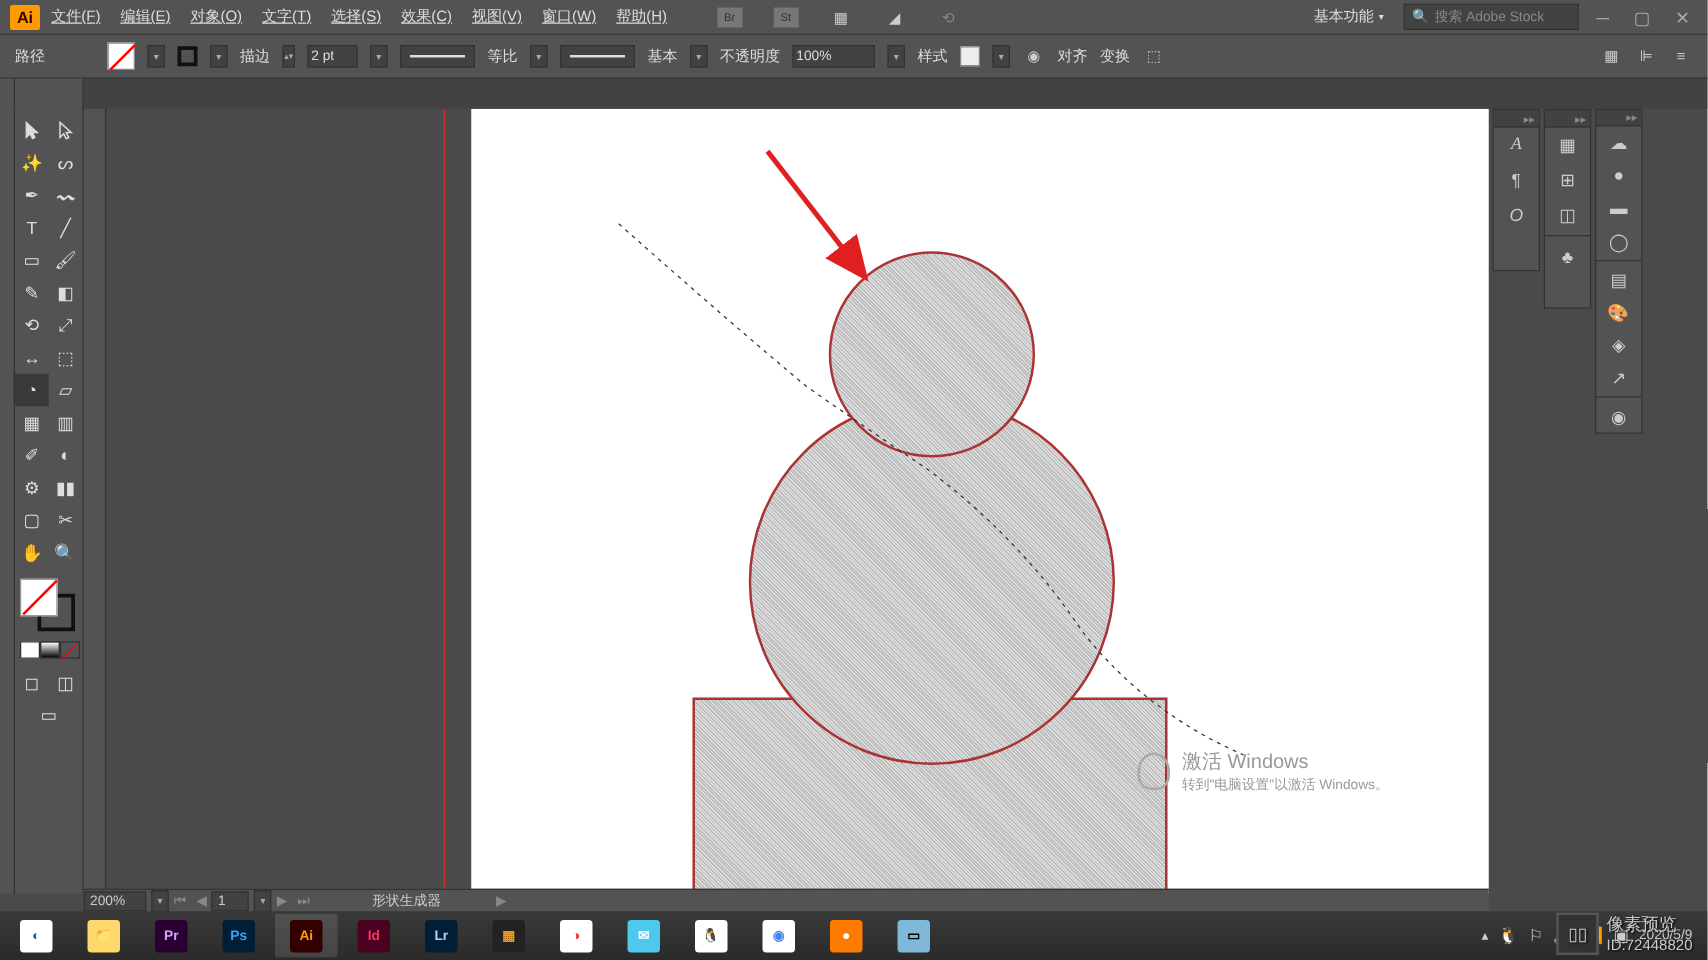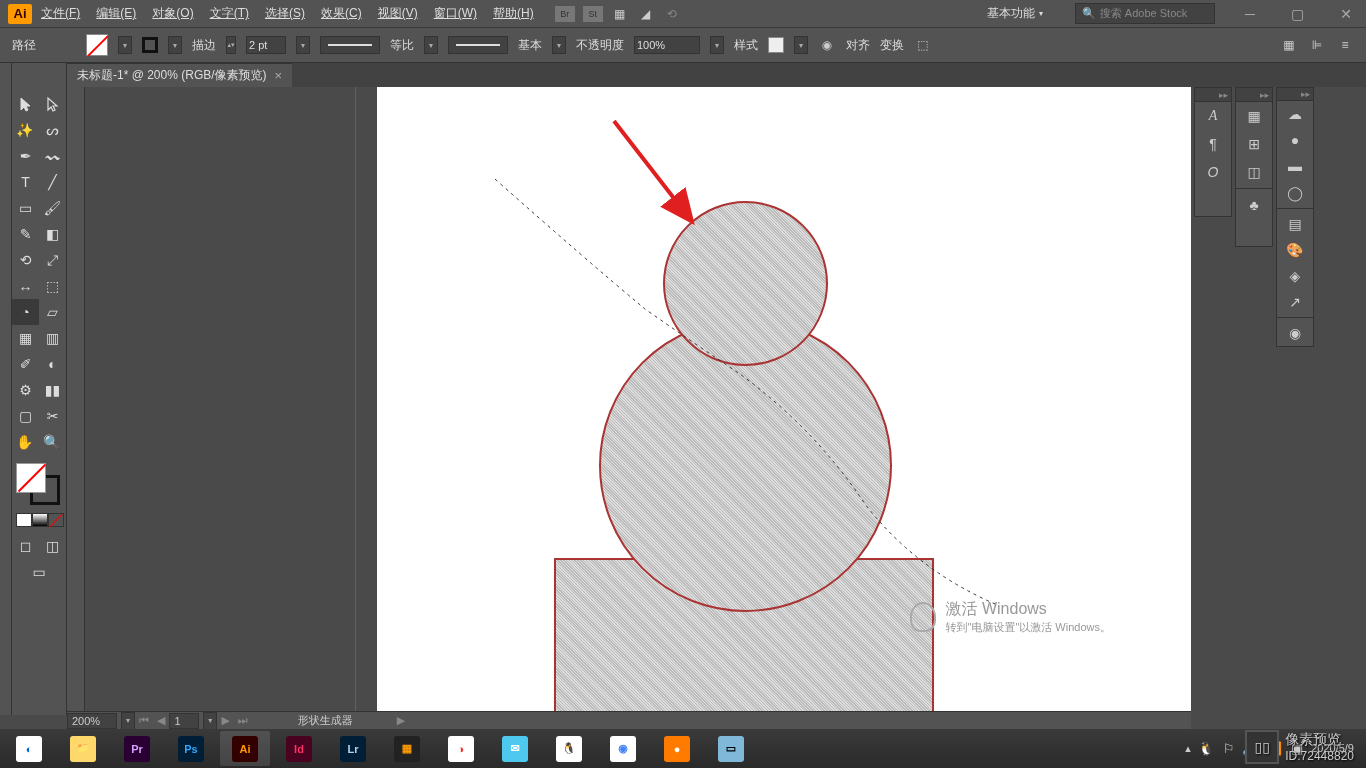--- a/index.html
+++ b/index.html
@@ -2,23 +2,23 @@
 <html><head>
 <meta charset="utf-8">
 <style>
 * { margin: 0; padding: 0; box-sizing: border-box; font-family: "Microsoft YaHei", sans-serif; }
 body { background: #4a4a4a; width: 1366px; height: 768px; overflow: hidden; position: relative; }
 
 
 .menubar { height: 27px; background: #535353; display: flex; align-items: center; padding: 0 8px; gap: 2px; }
 .ai-logo { width: 24px; height: 20px; background: #ff9a00; color: #330000; font-weight: bold; font-size: 13px; display: flex; align-items: center; justify-content: center; border-radius: 2px; }
 .menu-item { color: #ddd; font-size: 12px; padding: 3px 7px; cursor: pointer; text-decoration: underline; }
-.menu-icons { display: flex; gap: 8px; margin-left: 12px; align-items: center; }
+.menu-icons { display: flex; gap: 25px; margin-left: 31px; align-items: center; }
 .menu-icon { width: 20px; height: 16px; background: #777; color: #333; font-size: 9px; display: flex; align-items: center; justify-content: center; }
-.menu-right { margin-left: auto; display: flex; align-items: center; gap: 24px; }
+.menu-right { margin-left: auto; display: flex; align-items: center; gap: 8px; }
 .workspace-label { color: #ddd; font-size: 12px; padding: 2px 8px; cursor: pointer; display: flex; align-items: center; gap: 4px; }
 .search-box { background: #424242; border: 1px solid #333; color: #888; font-size: 11px; padding: 2px 6px; width: 140px; display: flex; align-items: center; gap: 4px; }
 .win-btn { color: #aaa; font-size: 14px; padding: 0 6px; cursor: pointer; }
 
 
 .controlbar { height: 36px; background: #535353; border-top: 1px solid #3a3a3a; border-bottom: 1px solid #333; display: flex; align-items: center; padding: 0 12px; gap: 10px; }
 .control-label { color: #ddd; font-size: 12px; }
 .swatch { width: 22px; height: 22px; background: #fff; border: 1px solid #888; position: relative; }
 .swatch-diag::after { content: ''; position: absolute; width: 28px; height: 2px; background: red; transform: rotate(-45deg); top: 10px; left: -3px; }
 .swatch-small { width: 16px; height: 16px; border: 1px solid #888; background: #535353; }
@@ -162,24 +162,20 @@
   <div style="margin-left:auto;display:flex;gap:10px">
     <div class="ctrl-icon">▦</div>
     <div class="ctrl-icon">⊫</div>
     <div class="ctrl-icon">≡</div>
   </div>
 </div>
 
 <div class="doctab-row">
   <div class="dock-strip"></div>
   <div style="width:55px;background:#535353;border-right:1px solid #333;height:100%"></div>
-  <div class="doctab">
-    <span>未标题-1* @ 200% (RGB/像素预览)</span>
-    <span class="doctab-close">×</span>
-  </div>
 </div>
 
 <div class="main">
   <div class="tool-strip"></div>
   <div class="toolbar">
     <div class="tool-row">
         <div class="tool-btn">
           <svg viewBox="0 0 16 16">
             <path d="M3 2l0 12 3-3 2 4 2-1-2-4 4 0z"></path>
           </svg>

